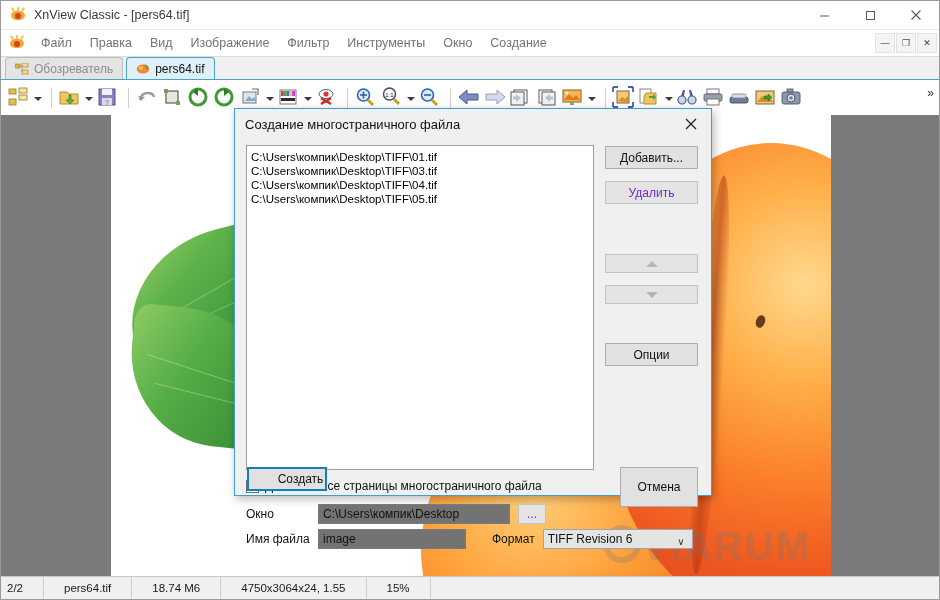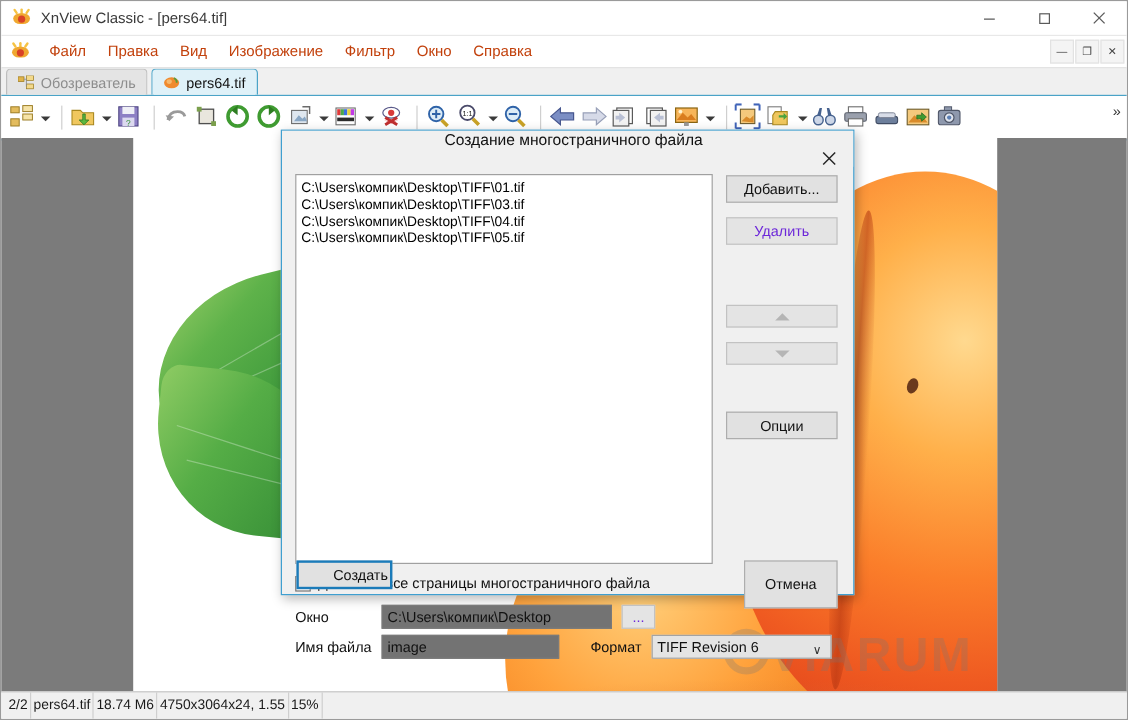--- a/index.html
+++ b/index.html
@@ -23,21 +23,21 @@
   .title-text{font-size:12.5px;color:#3a3a3a;}
   .wbtns{position:absolute;right:0;top:0;height:28px;display:flex;}
   .wbtn{width:46px;height:28px;display:flex;align-items:center;justify-content:center;
         color:#5a5a5a;font-size:12px;}
   .wbtn svg{display:block;}
 
   
   .menubar{height:26px;display:flex;align-items:center;background:#fff;
            border-bottom:1px solid #dcdcdc;position:relative;}
   .menu-ico{width:16px;height:16px;margin:0 7px 0 8px;position:relative;flex:none;}
-  .menu-item{padding:0 9px;font-size:12.5px;color:#c2410c;line-height:26px;white-space:nowrap;}
+  .menu-item{padding:0 9px;font-size:12.5px;color:#737373;line-height:26px;white-space:nowrap;}
   .mdibtns{position:absolute;right:2px;top:3px;display:flex;gap:1px;}
   .mdibtn{width:18px;height:18px;display:flex;align-items:center;justify-content:center;
           color:#444;font-size:9px;background:#f4f4f4;border:1px solid #e2e2e2;}
 
   
   .tabstrip{height:23px;background:#f0f0f0;display:flex;align-items:flex-start;
             padding-left:4px;border-bottom:1px solid #4aa3c7;box-sizing:border-box;}
   .tab{height:21px;display:flex;align-items:center;gap:5px;padding:0 9px;
        font-size:12px;border:1px solid #bdbdbd;border-bottom:none;
        border-radius:4px 4px 0 0;margin-right:3px;background:#e4e4e4;color:#8d8d8d;}
@@ -77,30 +77,30 @@
   .shade{position:absolute;left:300px;top:450px;width:420px;height:60px;border-radius:50%;
      background:radial-gradient(ellipse at center,rgba(210,120,60,.28),rgba(255,255,255,0) 70%);}
   .watermark{position:absolute;right:20px;bottom:8px;font-size:40px;font-weight:bold;
      letter-spacing:2px;color:rgba(120,120,120,.28);font-family:"Liberation Sans",sans-serif;}
   .wm-o{display:inline-block;border:6px solid rgba(120,120,120,.28);border-radius:50%;
      width:26px;height:26px;vertical-align:-3px;}
 
   
   .statusbar{position:absolute;left:0;right:0;bottom:0;height:22px;background:#f0f0f0;
              border-top:1px solid #c6c6c6;display:flex;align-items:center;font-size:11.5px;color:#1a1a1a;}
-  .scell{height:22px;display:flex;align-items:center;padding:0 2px;
+  .scell{height:22px;display:flex;align-items:center;padding:0 20px;
          border-right:1px solid #cfcfcf;white-space:nowrap;}
   .scell.first{padding-left:6px;}
   .sfill{flex:1;height:22px;}
 
   
   .dialog{position:absolute;left:233px;top:107px;width:478px;height:388px;
           background:#f0f0f0;border:1px solid #3f9fd0;box-sizing:border-box;
           box-shadow:2px 3px 9px rgba(0,0,0,.28);}
-  .dlg-title{height:30px;display:flex;align-items:center;background:#f0f0f0;flex-direction:column;}
+  .dlg-title{height:30px;display:flex;align-items:center;background:#f0f0f0;}
   .dlg-title-text{font-size:13px;color:#111;padding-left:10px;}
   .dlg-close{margin-left:auto;width:40px;height:29px;display:flex;align-items:center;
              justify-content:center;color:#222;}
   .listbox{position:absolute;left:11px;top:36px;width:348px;height:325px;background:#fff;
            border:1px solid #a0a0a0;box-sizing:border-box;padding:4px 0 0 2px;overflow:hidden;}
   .lrow{font-size:11.5px;line-height:14px;color:#000;white-space:nowrap;padding-left:2px;
         font-family:"Liberation Sans",sans-serif;}
   .dbtn{position:absolute;background:#e1e1e1;border:1px solid #adadad;box-sizing:border-box;
         font-size:12px;color:#111;display:flex;align-items:center;justify-content:center;}
   .dbtn.disabled{color:#6d28d9;background:#e4e4e4;border-color:#c2c2c2;}
@@ -160,22 +160,23 @@
       <div class="sp" style="left:7px;"></div>
       <div class="sp" style="left:12px;transform:rotate(35deg);"></div>
       <div class="ring"></div>
         <div class="dot"></div>
     </div>
     <div class="menu-item">Файл</div>
     <div class="menu-item">Правка</div>
     <div class="menu-item">Вид</div>
     <div class="menu-item">Изображение</div>
     <div class="menu-item">Фильтр</div>
+    <div class="menu-item">Инструменты</div>
     <div class="menu-item">Окно</div>
-    <div class="menu-item">Справка</div>
+    <div class="menu-item">Создание</div>
     <div class="mdibtns">
       <div class="mdibtn">—</div>
       <div class="mdibtn">❐</div>
       <div class="mdibtn">✕</div>
     </div>
   </div>
 
   <div class="tabstrip">
     <div class="tab">
       <span class="tabico">

